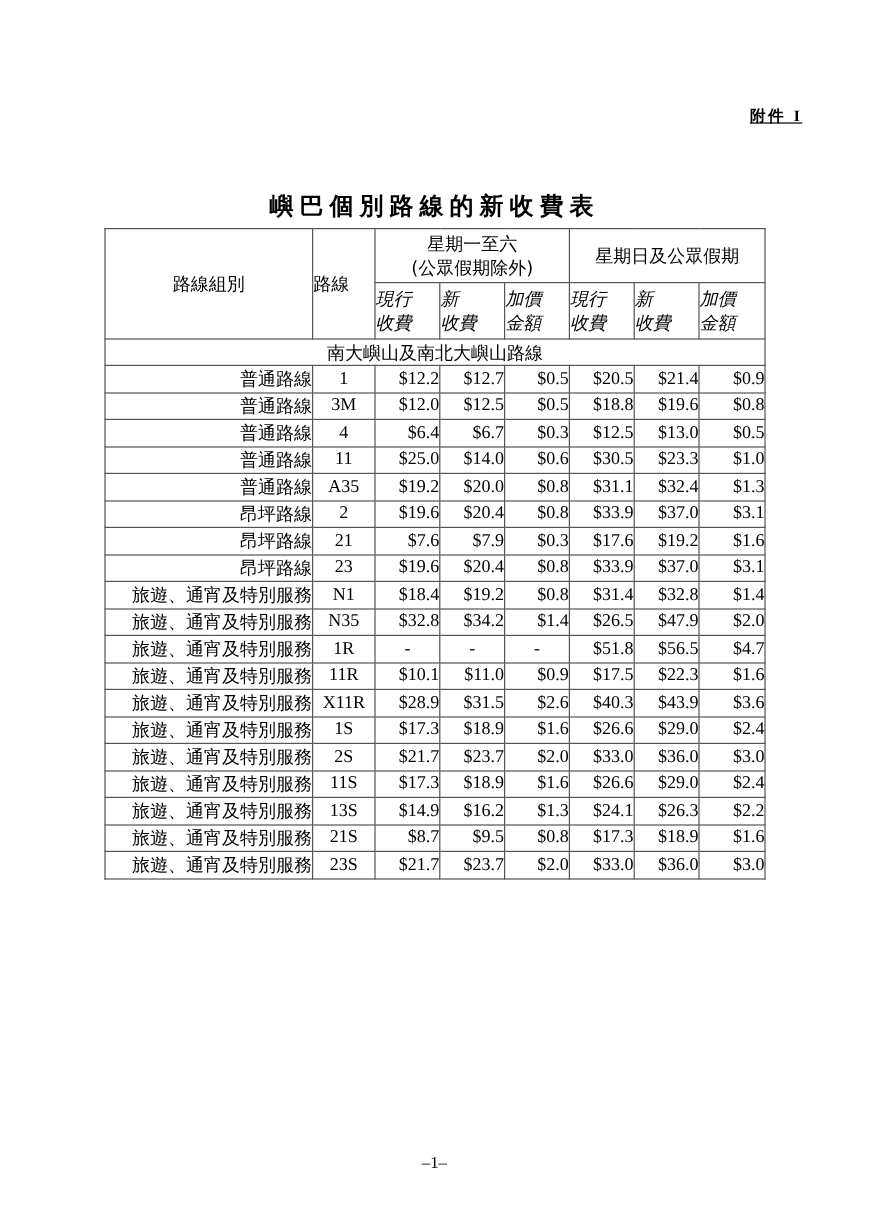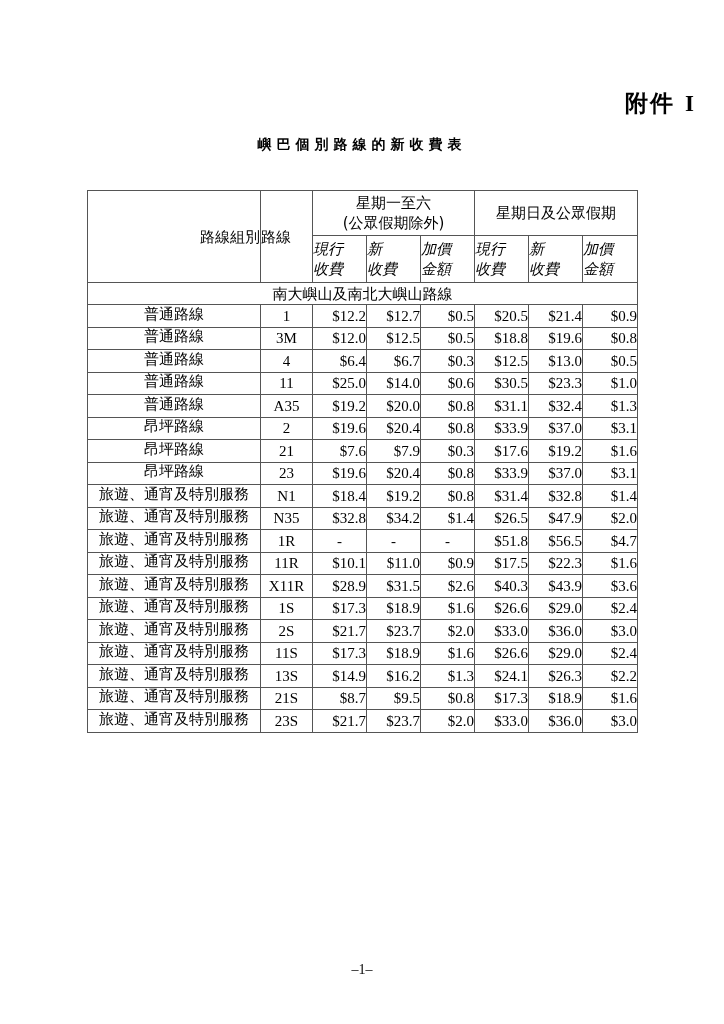--- a/index.html
+++ b/index.html
@@ -1,36 +1,36 @@
 <!DOCTYPE html>
 <html><head>
 <meta charset="utf-8">
 <style>
   html, body { margin: 0; padding: 0; background: #ffffff; }
   body { width: 724px; height: 1024px; position: relative; overflow: hidden;
          font-family: "Liberation Serif", "DejaVu Serif", serif; color: #000; }
-  .annex { position: absolute; left: 585px; top: 88px; font-size: 23px; font-weight: bold;
-           letter-spacing: 2px;
+  .annex { position: absolute; left: 585px; top: 88px; font-size: 13px; font-weight: bold;
+           text-decoration: underline; letter-spacing: 2px;
            font-family: "DejaVu Sans", "Liberation Sans", sans-serif; padding-left: 40px; }
   .annex .roman { font-family: "Liberation Serif", serif; }
-  .title { position: absolute; left: 0; width: 724px; top: 136px; text-align: center;
-           font-size: 14px; font-weight: bold; letter-spacing: 5px;
+  .title { position: absolute; left: 0; width: 724px; top: 158px; text-align: center;
+           font-size: 20px; font-weight: bold; letter-spacing: 5px;
            font-family: "DejaVu Sans", "Liberation Sans", sans-serif; }
   table.fares { position: absolute; left: 87px; top: 190px; border-collapse: collapse;
                 table-layout: fixed; width: 550px; }
   table.fares td, table.fares th { border: 1px solid #555; padding: 0; font-weight: normal;
                 font-size: 15px; line-height: 20px; overflow: hidden; white-space: nowrap; }
   .cjk { font-family: "DejaVu Sans", "Liberation Sans", sans-serif; font-size: 14.5px; }
-  th.grp { text-align: right; vertical-align: middle; padding-left: 1px; }
+  th.grp { text-align: center; vertical-align: middle; padding-left: 1px; }
   th.rt { text-align: left; vertical-align: middle; }
   th.span { text-align: center; height: 44px; line-height: 21px; }
   th.sub { text-align: left; height: 46px; line-height: 22px; font-style: italic; }
   td.section { text-align: center; height: 21px; padding-left: 1px; }
   tr.row td { height: 21.5px; }
-  td.g { text-align: center; padding-left: 1px; font-family: Liberation Mono, monospace; }
+  td.g { text-align: right; padding-left: 1px; }
   td.r { text-align: center; }
   td.n { text-align: right; padding-right: 6px; }
   td.dash { text-align: center; }
   .page-num { position: absolute; left: 0; width: 724px; top: 962px; text-align: center; font-size: 14px; }
 </style>
 </head>
 <body>
 
 <div class="annex"><span>附件</span> <span class="roman">I</span></div>
 

